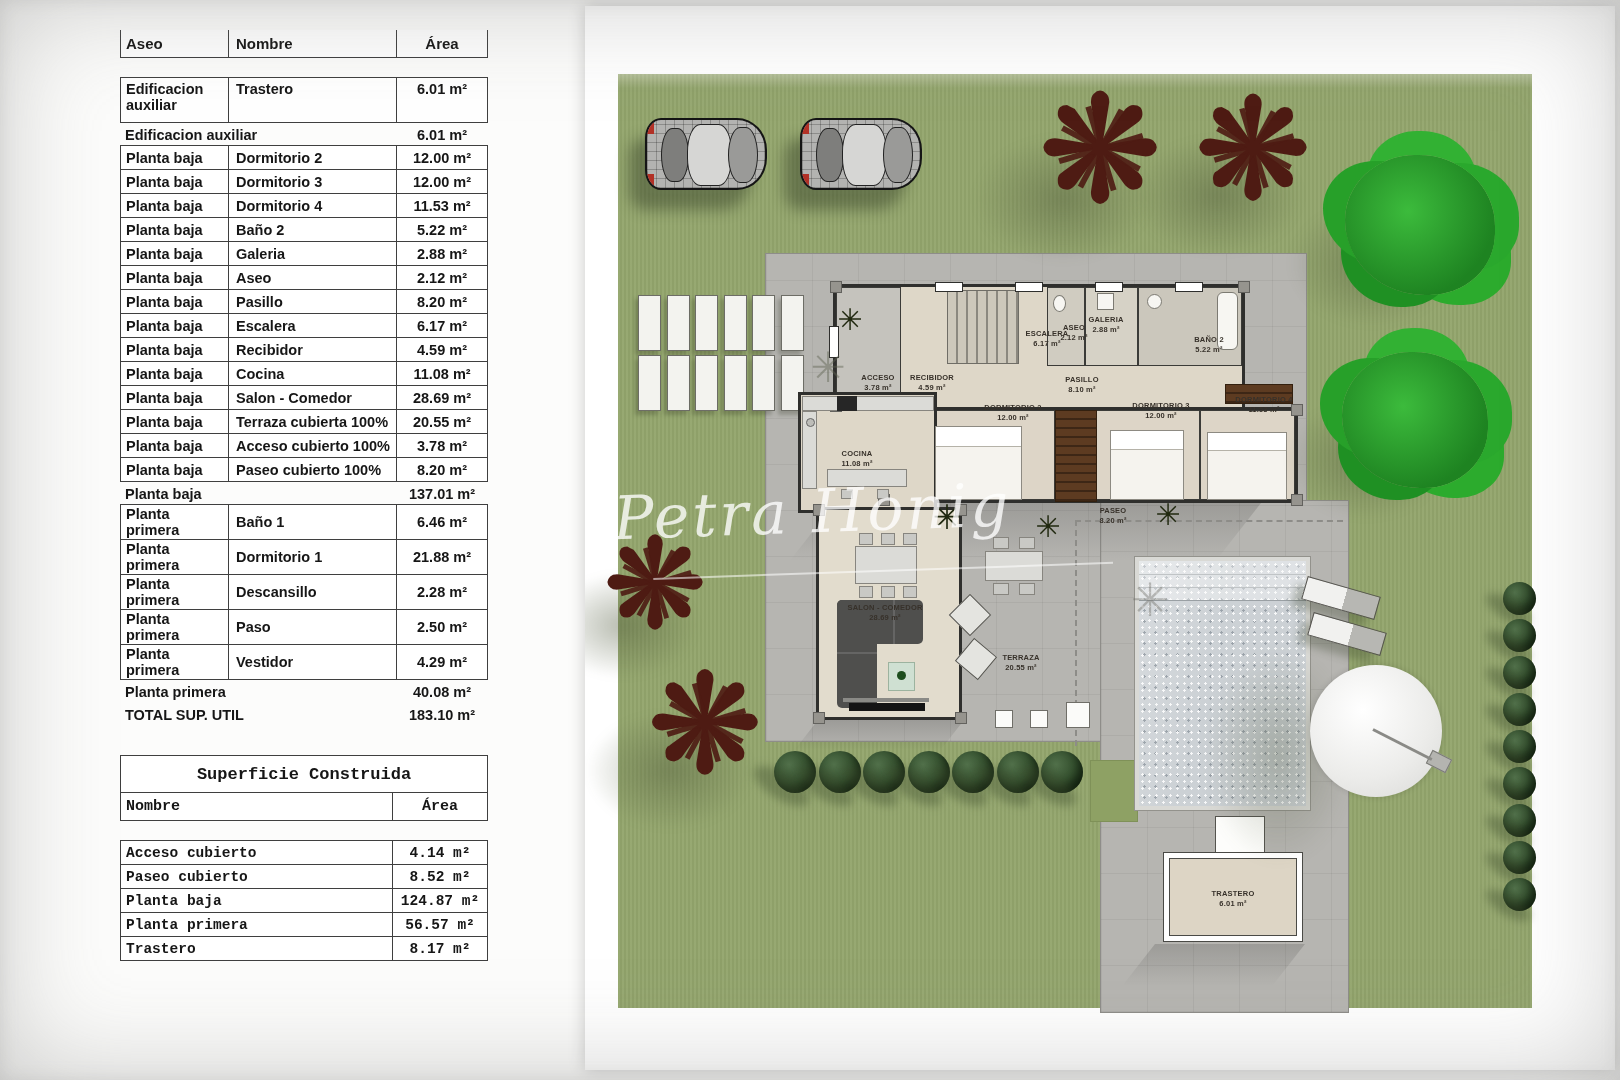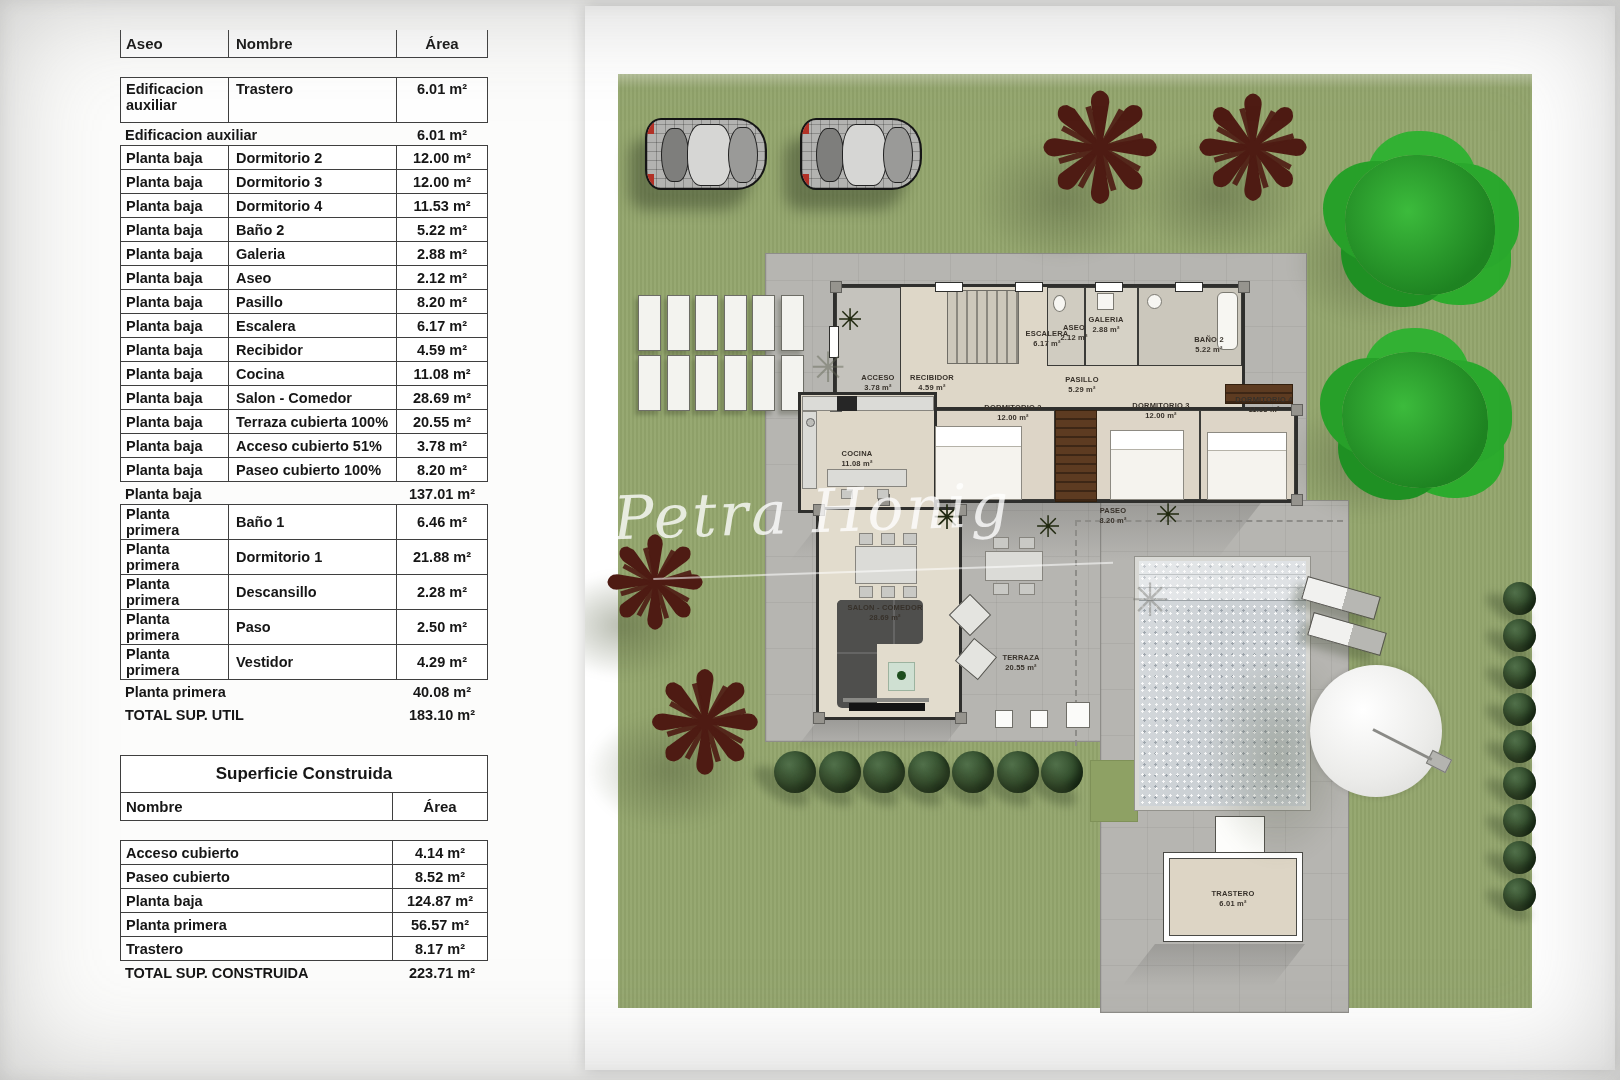--- a/index.html
+++ b/index.html
@@ -4,21 +4,21 @@
 <style>
   html,body{margin:0;padding:0;background:#fdfdfd;width:1620px;height:1080px;overflow:hidden;
     font-family:"Liberation Sans",sans-serif;}
   .page{position:relative;width:1620px;height:1080px;background:#fcfcfb;}
   .vignette{position:absolute;inset:0;pointer-events:none;z-index:90;
     box-shadow:inset 0 0 110px rgba(120,120,118,.38), inset 0 0 18px rgba(160,160,158,.25);}
 
   
   .tables-panel{position:absolute;left:120px;top:0;width:368px;color:#161616;font-weight:bold;}
   .area-table{position:absolute;left:0;width:368px;}
-  #table-util{top:30px;} #table-construida{top:755px;}
+  #table-util{top:30px;} #table-construida{top:755px;font-family:Liberation Mono, monospace;}
   .tbl-title{border:1px solid #3f3f3f;height:36px;display:flex;align-items:center;justify-content:center;
     font-size:17px;background:#fff;}
   .tbl-head{border:1px solid #3f3f3f;border-top:none;height:27px;display:flex;align-items:center;background:#fff;font-size:15px;}
   .tbl-body{margin-top:20px;}
   .t-row{display:flex;min-height:23px;align-items:center;font-size:14.5px;background:transparent;}
   .t-row.bordered{border:1px solid #3f3f3f;margin-top:-1px;background:#fff;}
   .t-row.tall{min-height:44px;align-items:flex-start;}
   .t-row.tall .tc{padding-top:3px;}
   .tc{box-sizing:border-box;}
   .c-nivel{width:107px;padding:1px 4px 1px 5px;}
@@ -221,21 +221,21 @@
             <div class="tc c-nombre">Salon - Comedor</div>
             <div class="tc c-area">28.69 m²</div>
           </div>
           <div class="t-row bordered">
             <div class="tc c-nivel">Planta baja</div>
             <div class="tc c-nombre">Terraza cubierta 100%</div>
             <div class="tc c-area">20.55 m²</div>
           </div>
           <div class="t-row bordered">
             <div class="tc c-nivel">Planta baja</div>
-            <div class="tc c-nombre">Acceso cubierto 51%</div>
+            <div class="tc c-nombre">Acceso cubierto 100%</div>
             <div class="tc c-area">3.78 m²</div>
           </div>
           <div class="t-row bordered">
             <div class="tc c-nivel">Planta baja</div>
             <div class="tc c-nombre">Paseo cubierto 100%</div>
             <div class="tc c-area">8.20 m²</div>
           </div>
           <div class="t-row flat">
             <div class="tc c-label">Planta baja</div>
             <div class="tc c-area2">137.01 m²</div>
@@ -295,24 +295,20 @@
             <div class="tc c-nombre2">Planta baja</div>
             <div class="tc c-areaB">124.87 m²</div>
           </div>
           <div class="t-row bordered">
             <div class="tc c-nombre2">Planta primera</div>
             <div class="tc c-areaB">56.57 m²</div>
           </div>
           <div class="t-row bordered">
             <div class="tc c-nombre2">Trastero</div>
             <div class="tc c-areaB">8.17 m²</div>
-          </div>
-          <div class="t-row flat total">
-            <div class="tc c-label">TOTAL SUP. CONSTRUIDA</div>
-            <div class="tc c-area2">223.71 m²</div>
           </div>
         </div>
     </div>
 
   </section>
 
   <div class="plan-card">
     <div class="lawn"></div>
 
     <div class="pad main-pad"></div>
@@ -523,21 +519,21 @@
         <div class="room-label" style="left: 521px; top: 319px;">
           <div class="rl-name">GALERIA</div>
           <div class="rl-area">2.88 m²</div>
         </div>
         <div class="room-label" style="left: 624px; top: 339px;">
           <div class="rl-name">BAÑO 2</div>
           <div class="rl-area">5.22 m²</div>
         </div>
         <div class="room-label" style="left: 497px; top: 379px;">
           <div class="rl-name">PASILLO</div>
-          <div class="rl-area">5.29 m²</div>
+          <div class="rl-area">8.10 m²</div>
         </div>
         <div class="room-label" style="left: 428px; top: 407px;">
           <div class="rl-name">DORMITORIO 2</div>
           <div class="rl-area">12.00 m²</div>
         </div>
         <div class="room-label" style="left: 576px; top: 405px;">
           <div class="rl-name">DORMITORIO 3</div>
           <div class="rl-area">12.00 m²</div>
         </div>
         <div class="room-label" style="left: 679px; top: 399px;">

